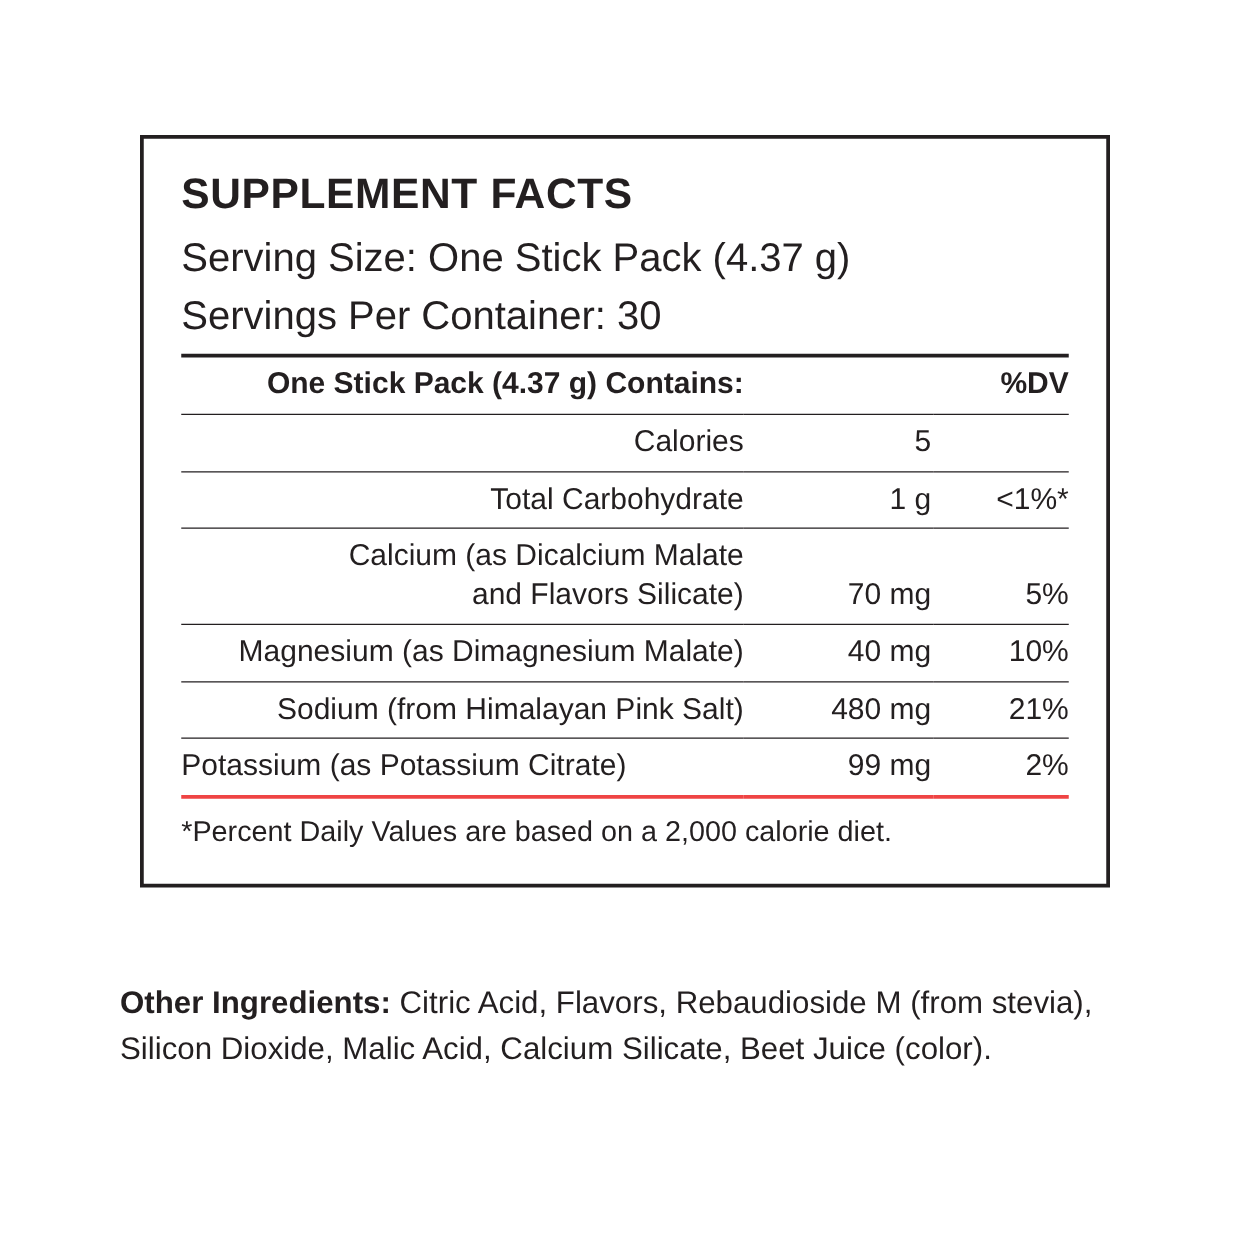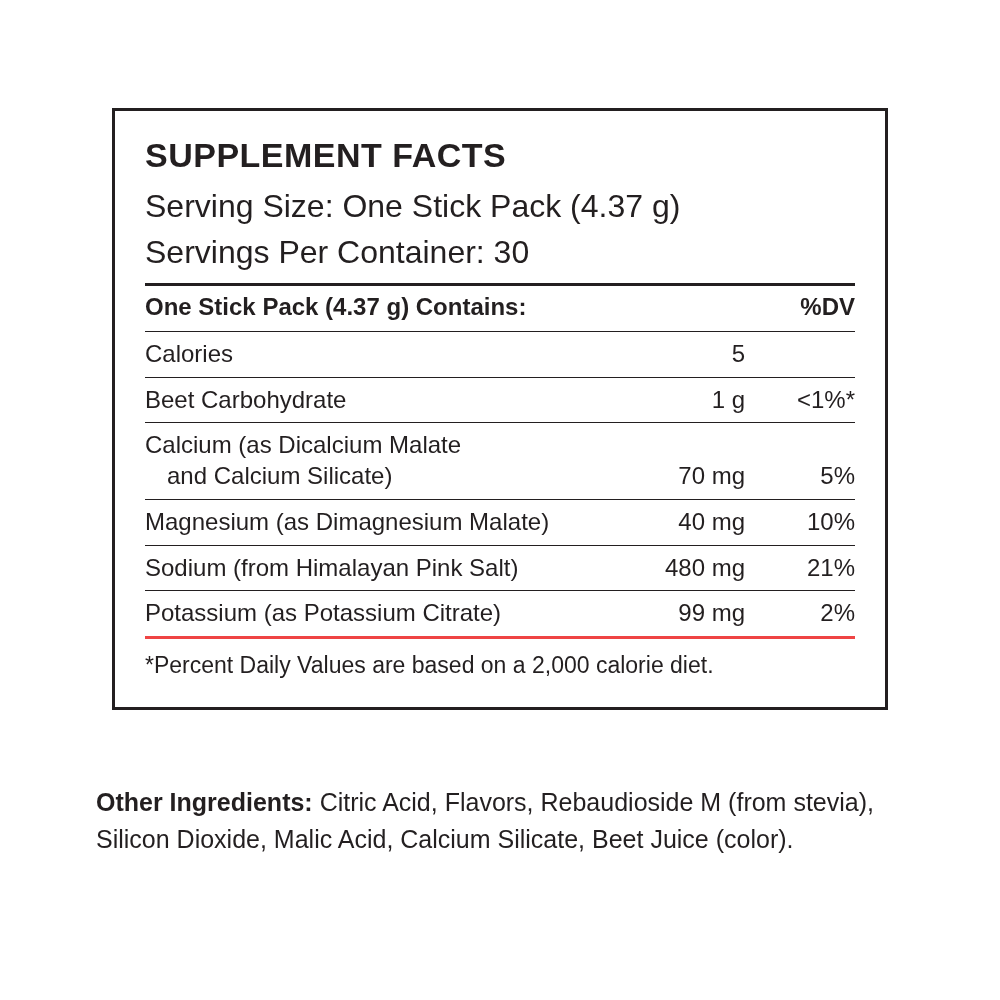--- a/index.html
+++ b/index.html
@@ -68,21 +68,21 @@
   }
   table.facts tr.hdr td {
     font-weight: bold;
     padding-top: 6px;
     padding-bottom: 8px;
   }
   table.facts tr td.c-name { text-align: left; }
   table.facts tr td.c-amt  { text-align: right; padding-right: 2px; width: 150px;}
   table.facts tr td.c-dv   { text-align: right; width: 108px; }
 
-  table.facts tr.sep-thin td { border-bottom: 1.5px solid #231f20; }
+  table.facts tr.sep-thin td { border-bottom: 1.5px solid #231f20; text-align: right; }
   table.facts tr.sep-thick td { border-bottom: 3px solid #ef4444; }
 
   .subline {
     display: block;
     padding-left: 22px;
   }
 
   .footnote {
     font-size: 23px;
     line-height: 1.3;
@@ -126,29 +126,29 @@
           <td class="c-dv">%DV</td>
         </tr>
 
         <tr class="sep-thin">
           <td class="c-name">Calories</td>
           <td class="c-amt">5</td>
           <td class="c-dv"></td>
         </tr>
 
         <tr class="sep-thin">
-          <td class="c-name">Beet Carbohydrate</td>
+          <td class="c-name">Total Carbohydrate</td>
           <td class="c-amt">1 g</td>
           <td class="c-dv">&lt;1%*</td>
         </tr>
 
         <tr class="sep-thin">
           <td class="c-name">
             <span>Calcium (as Dicalcium Malate</span>
-            <span class="subline">and Calcium Silicate)</span>
+            <span class="subline">and Flavors Silicate)</span>
           </td>
           <td class="c-amt">70 mg</td>
           <td class="c-dv">5%</td>
         </tr>
 
         <tr class="sep-thin">
           <td class="c-name">Magnesium (as Dimagnesium Malate)</td>
           <td class="c-amt">40 mg</td>
           <td class="c-dv">10%</td>
         </tr>

